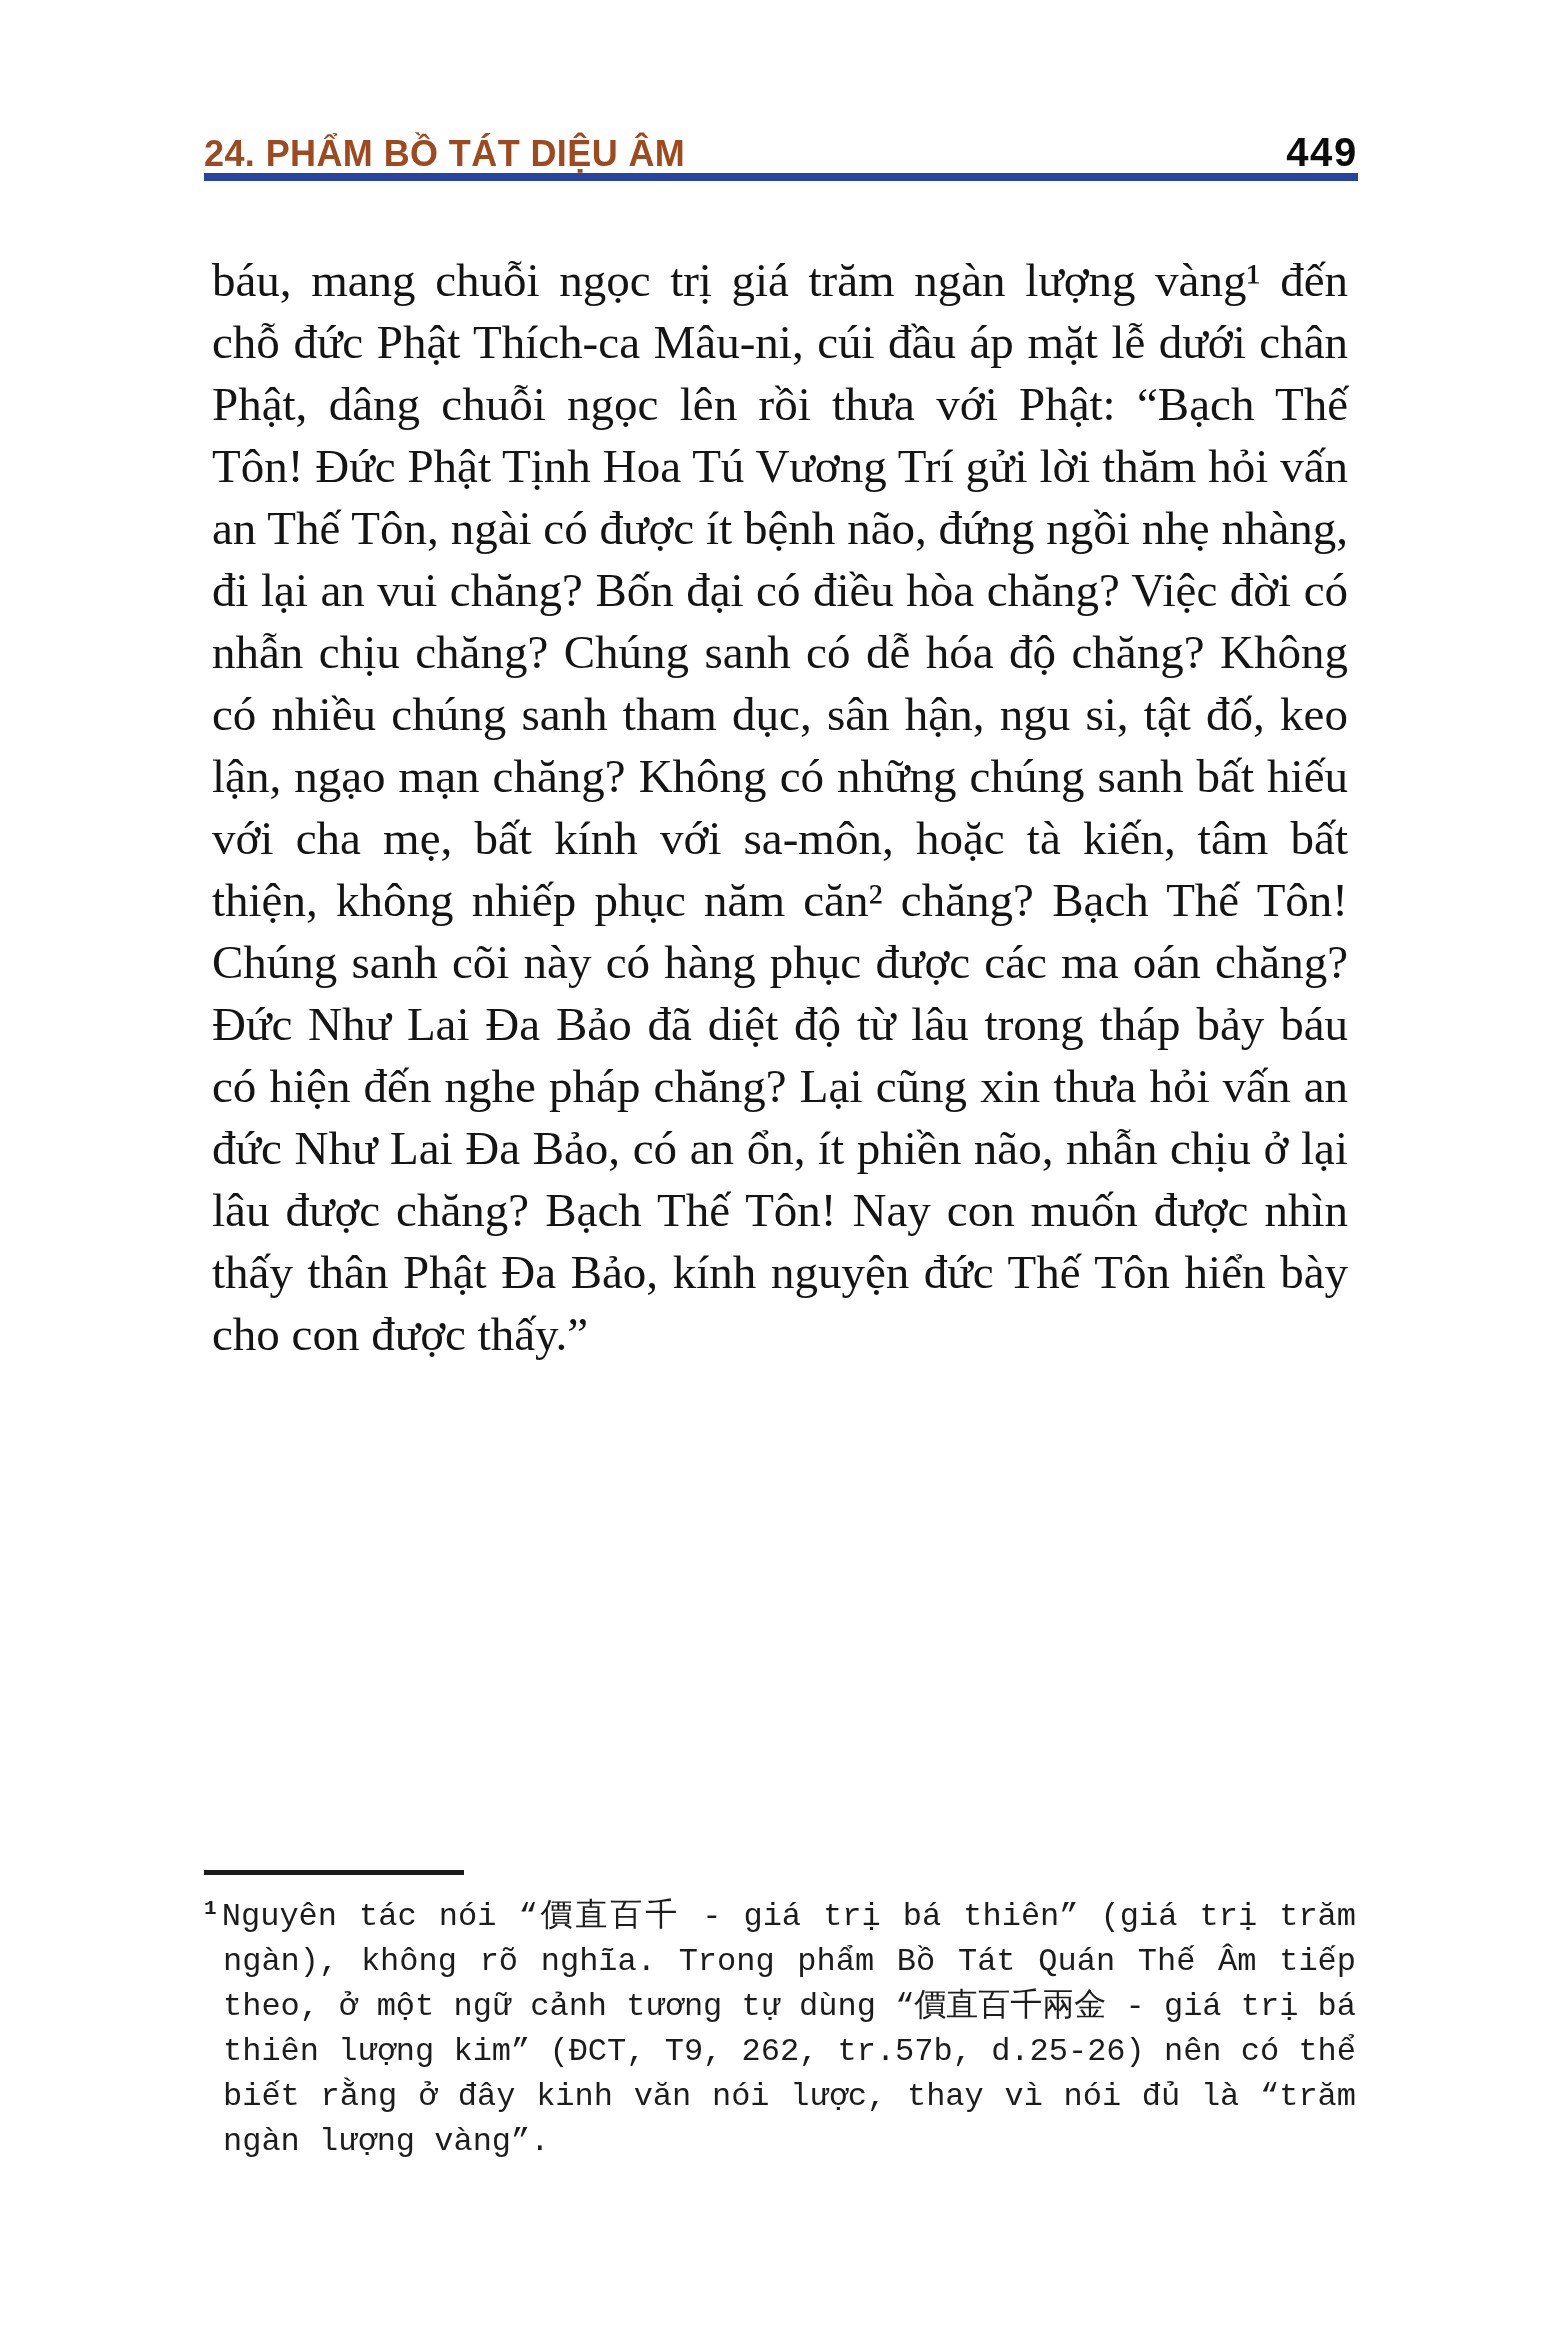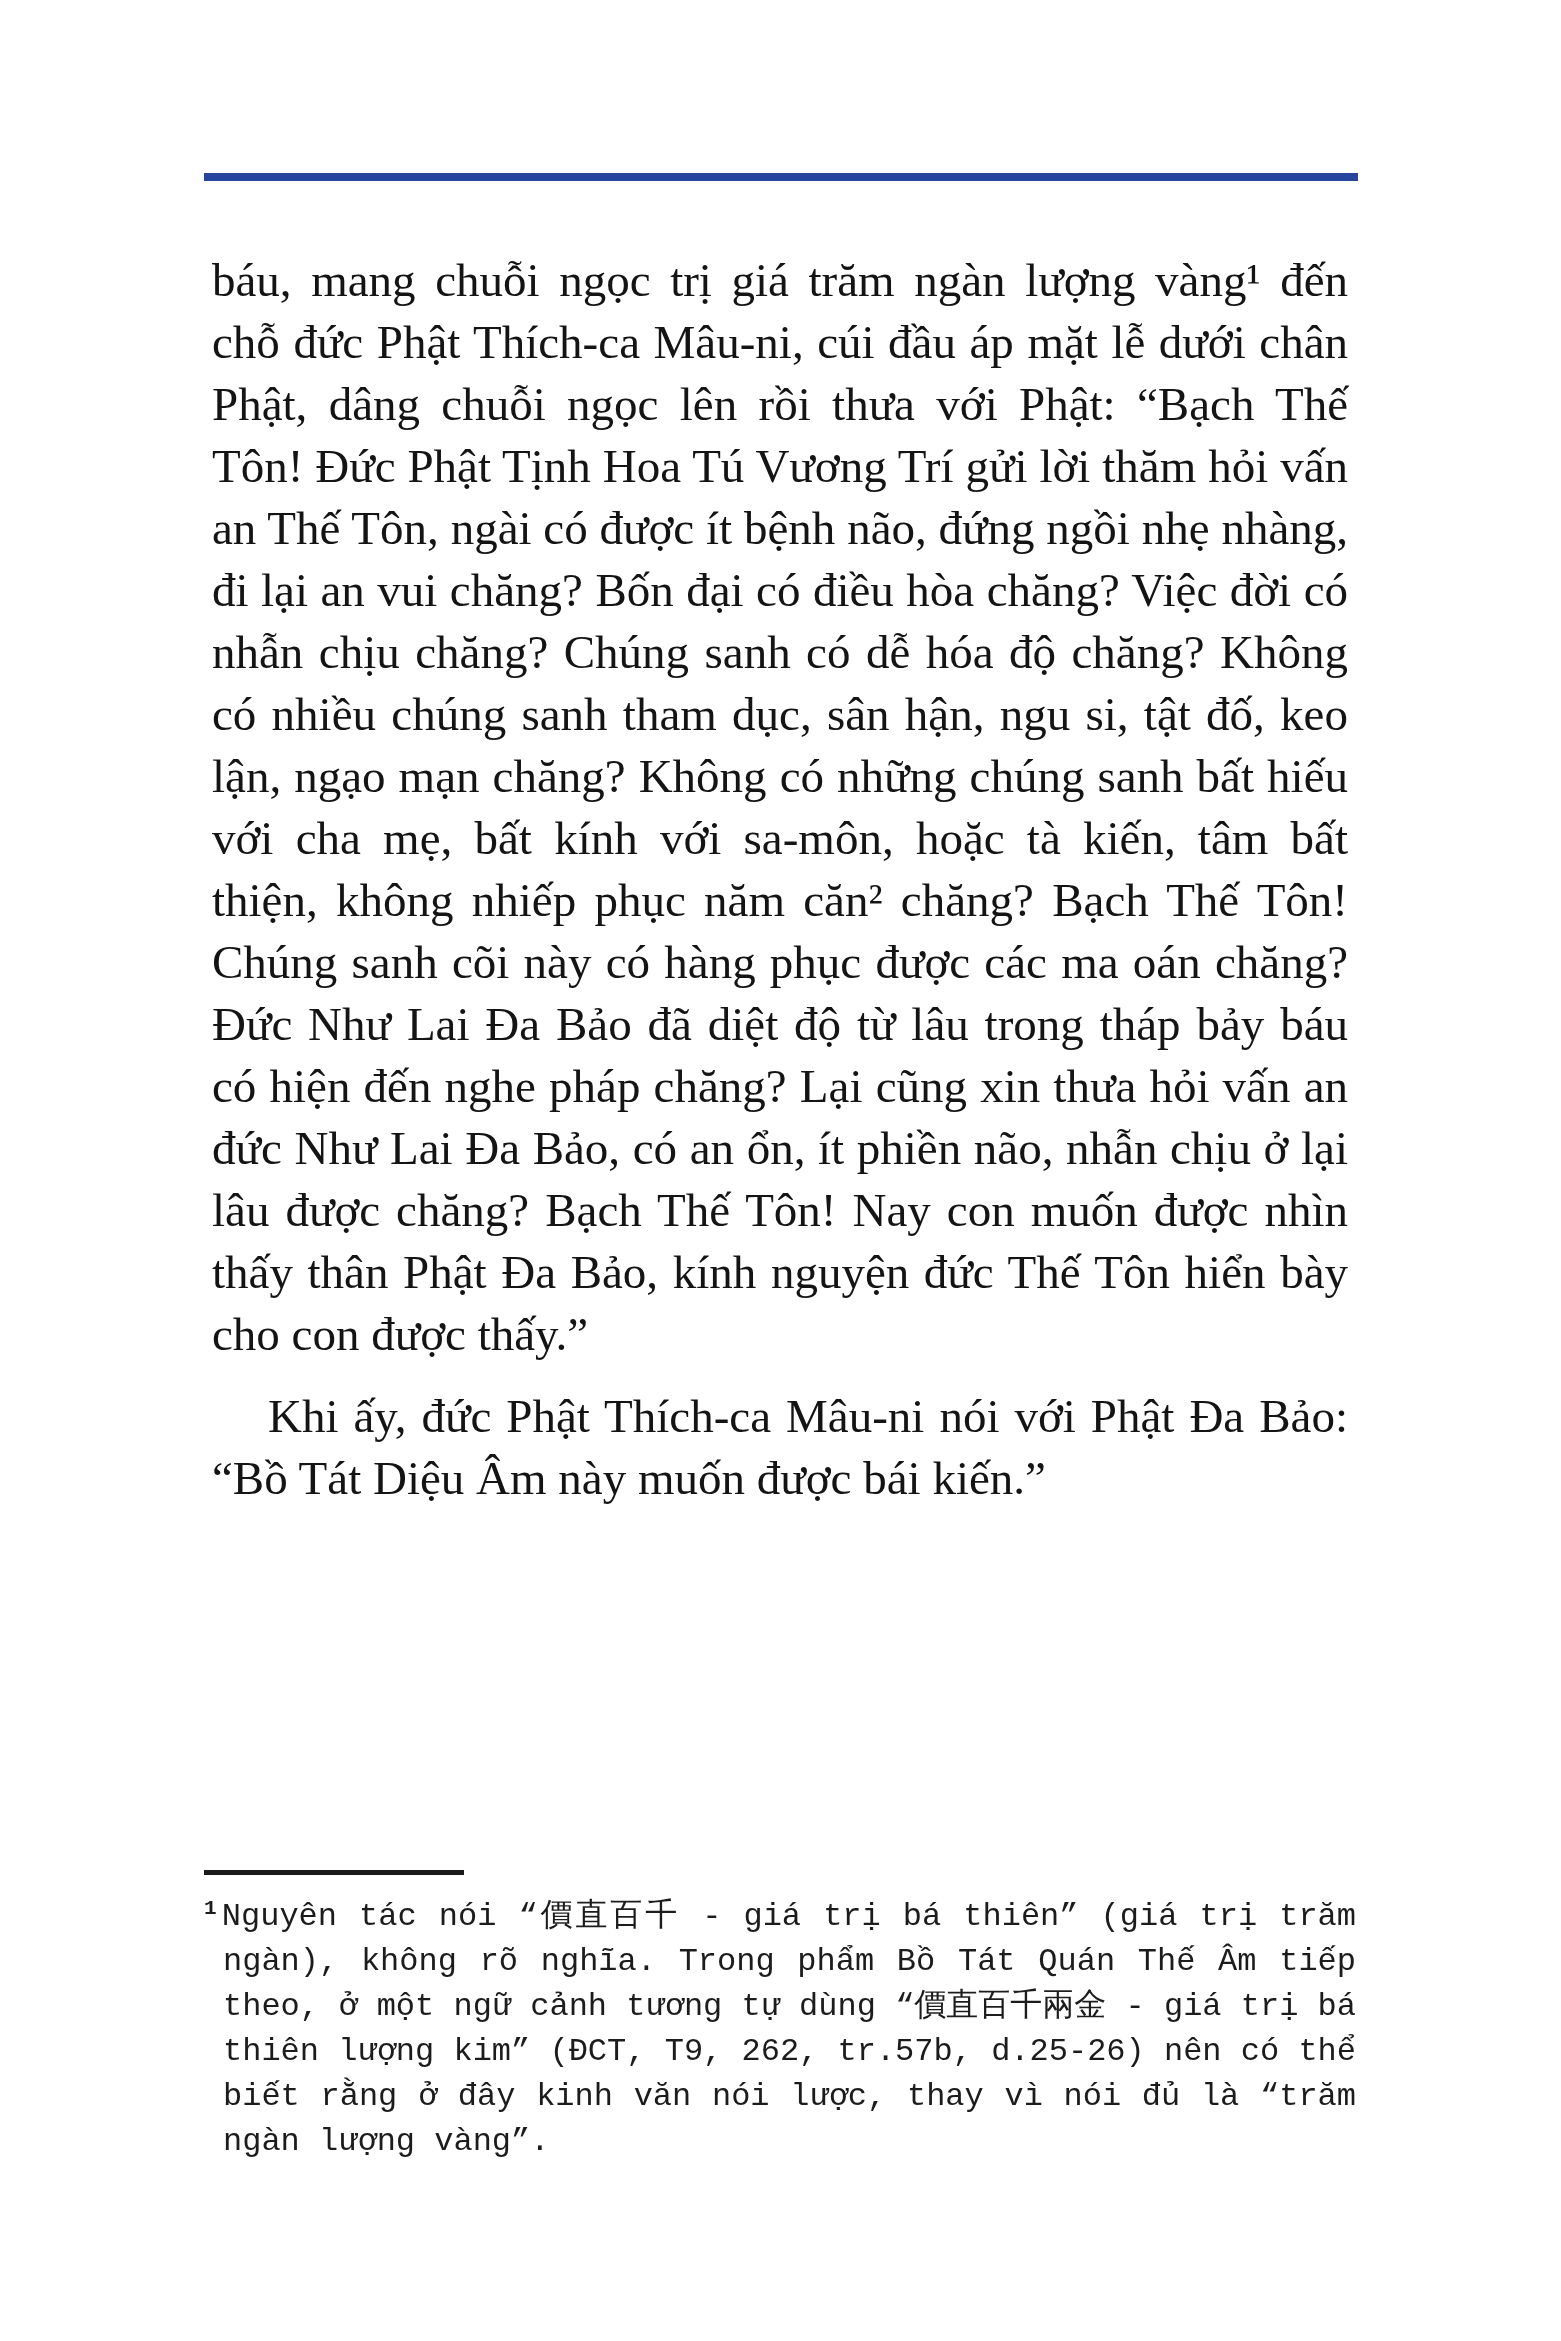--- a/index.html
+++ b/index.html
@@ -97,26 +97,29 @@
     line-height: 0;
     font-weight: bold;
     margin-right: 5.2px;
   }
 </style>
 </head>
 <body>
 
 <div class="page">
 
+  <div class="running-header">
+    <span class="chapter-title" style="color: rgb(157, 74, 33);">24. PHẨM BỒ TÁT DIỆU ÂM</span>
+    <span class="page-number">449</span>
+  </div>
 
   <div class="header-rule" style="background: rgb(39, 69, 158);"></div>
 
   <div class="body-text">
     <p>báu, mang chuỗi ngọc trị giá trăm ngàn lượng vàng¹ đến chỗ đức Phật Thích-ca Mâu-ni, cúi đầu áp mặt lễ dưới chân Phật, dâng chuỗi ngọc lên rồi thưa với Phật: “Bạch Thế Tôn! Đức Phật Tịnh Hoa Tú Vương Trí gửi lời thăm hỏi vấn an Thế Tôn, ngài có được ít bệnh não, đứng ngồi nhẹ nhàng, đi lại an vui chăng? Bốn đại có điều hòa chăng? Việc đời có nhẫn chịu chăng? Chúng sanh có dễ hóa độ chăng? Không có nhiều chúng sanh tham dục, sân hận, ngu si, tật đố, keo lận, ngạo mạn chăng? Không có những chúng sanh bất hiếu với cha mẹ, bất kính với sa-môn, hoặc tà kiến, tâm bất thiện, không nhiếp phục năm căn² chăng? Bạch Thế Tôn! Chúng sanh cõi này có hàng phục được các ma oán chăng? Đức Như Lai Đa Bảo đã diệt độ từ lâu trong tháp bảy báu có hiện đến nghe pháp chăng? Lại cũng xin thưa hỏi vấn an đức Như Lai Đa Bảo, có an ổn, ít phiền não, nhẫn chịu ở lại lâu được chăng? Bạch Thế Tôn! Nay con muốn được nhìn thấy thân Phật Đa Bảo, kính nguyện đức Thế Tôn hiển bày cho con được thấy.”</p>
-    <p class="indented">Khi ấy, đức Phật Thích-ca Mâu-ni nói với Phật Đa Bảo: “Bồ Tát Diệu Âm này muốn được bái kiến.”</p>
   </div>
 
   <div class="footnotes">
     <div class="footnote-rule"></div>
     <p class="footnote">
       <span class="fn-marker">1</span><span>Nguyên tác nói “價直百千 - giá trị bá thiên” (giá trị trăm ngàn), không rõ nghĩa. Trong phẩm Bồ Tát Quán Thế Âm tiếp theo, ở một ngữ cảnh tương tự dùng “價直百千兩金 - giá trị bá thiên lượng kim” (ĐCT, T9, 262, tr.57b, d.25-26) nên có thể biết rằng ở đây kinh văn nói lược, thay vì nói đủ là “trăm ngàn lượng vàng”.</span>
     </p>
   </div>
 
 </div>

